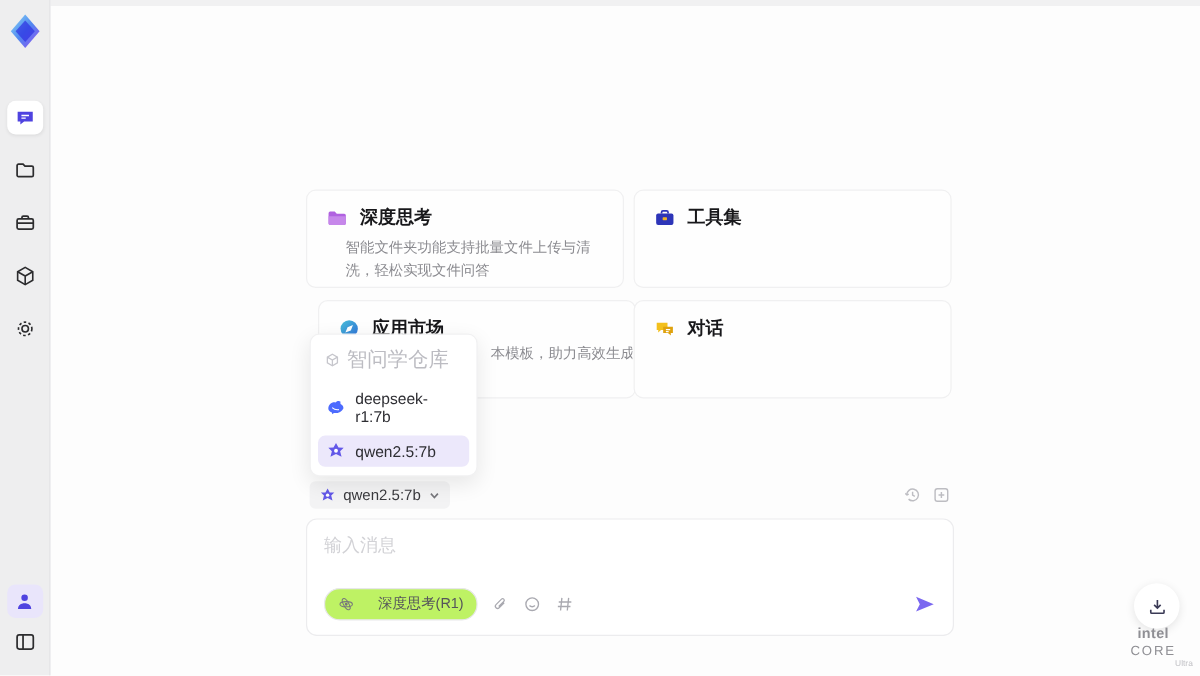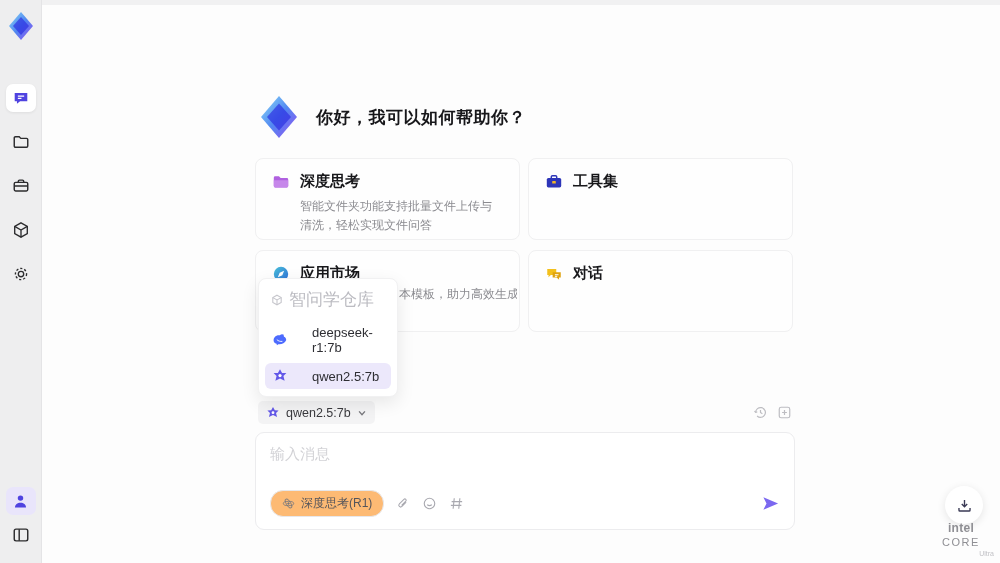--- a/index.html
+++ b/index.html
@@ -26,51 +26,51 @@
   
   .greeting { position:absolute; left:256px; top:93px; display:flex; align-items:center; gap:14px; }
   .greet-logo { width:46px; height:48px; }
   .greet-text { font-size:17px; font-weight:bold; color:#17171a; letter-spacing:.5px; }
 
   
   .card { position:absolute; width:265px; height:82px; background:#fefefe;
     border:1px solid #f0f0f1; border-radius:8px; padding:13px 16px 12px 16px; z-index:1; cursor:pointer; }
   .card-head { display:flex; align-items:center; gap:10px; }
   .card-title { font-size:15px; font-weight:bold; color:#18181b; }
-  .card-desc { margin-top:6px; margin-left:28px; font-size:12px; color:#8b8b90; line-height:1.55; }
+  .card-desc { margin-top:6px; margin-left:16px; font-size:12px; color:#8b8b90; line-height:1.55; }
   .card3-frag { position:absolute; left:143px; top:35px; font-size:12px; color:#8b8b90;
     white-space:nowrap; overflow:hidden; width:118px; }
 
   
   .dropdown { position:absolute; left:258px; top:278px; width:140px; background:#ffffff;
     border:1px solid #f1f1f2; border-radius:8px; box-shadow:0 6px 18px rgba(0,0,0,.09);
     padding:7px 6px; z-index:20; }
   .dd-header { display:flex; align-items:center; gap:6px; padding:2px 6px 6px 6px;
     font-size:17px; color:#bcbcc2; }
-  .dd-item { display:flex; align-items:center; gap:24px; padding:5px 7px; border-radius:6px;
+  .dd-item { display:flex; align-items:center; gap:8px; padding:5px 7px; border-radius:6px;
     font-size:13px; color:#2e2e33; margin-top:3px; cursor:pointer; }
   .dd-item.selected { background:#ece8fb; }
 
   
   .model-btn { position:absolute; left:258px; top:401px; height:23px; padding:0 8px;
     background:#f3f3f4; border-radius:5px; display:flex; align-items:center; gap:6px;
     font-size:12.5px; color:#3a3a3e; cursor:pointer; z-index:2; }
   .row-icons { position:absolute; right:208px; top:405px; display:flex; gap:9px; color:#bdbdc2; }
   .row-icons .ic { cursor:pointer; }
 
   
   .composer { position:absolute; left:255px; top:432px; width:540px; height:98px;
     background:#ffffff; border:1px solid #ececee; border-radius:9px; padding:12px 14px; }
   .composer textarea { width:100%; height:40px; border:none; outline:none; resize:none;
     font-family:"Liberation Sans","DejaVu Sans",sans-serif; font-size:15px; color:#333; background:transparent; }
   .composer textarea::placeholder { color:#d2d2d6; }
   .composer-toolbar { position:absolute; left:14px; bottom:12px; right:14px;
     display:flex; align-items:center; gap:12px; }
-  .deep-pill { display:flex; align-items:center; gap:6px; border:1px solid #e7e7ea;
-    border-radius:13px; padding:4px 11px; font-size:12px; color:#55555b; cursor:pointer; background:#fdba74; }
+  .deep-pill { display:flex; align-items:center; gap:20px; border:1px solid #e7e7ea;
+    border-radius:13px; padding:4px 11px; font-size:12px; color:#55555b; cursor:pointer; background:#bef264; }
   .tool-ic { color:#a9a9b0; cursor:pointer; display:flex; }
   .send-btn { margin-left:auto; cursor:pointer; display:flex; }
 
   
   .fab { position:absolute; left:945px; top:486px; width:38px; height:38px; border-radius:50%;
     background:#ffffff; box-shadow:0 2px 8px rgba(0,0,0,.10); display:flex; align-items:center;
     justify-content:center; cursor:pointer; z-index:5; color:#3a3a55; }
   .intel-badge { position:absolute; left:928px; top:521px; width:66px; text-align:center;
     color:#8f8f94; z-index:5; }
   .intel-line { font-size:12px; letter-spacing:.3px; }
@@ -155,29 +155,20 @@
         <svg width="18" height="18" viewBox="0 0 20 20" fill="none" stroke="currentColor" stroke-width="1.6">
           <rect x="2.5" y="3.5" width="15" height="13" rx="2"></rect>
             <path d="M8 3.5v13"></path>
         </svg>
       </span>
     </div>
   </div>
 
   <div class="top-strip"></div>
 
-  <div class="greeting">
-    <div class="greet-logo">
-      <svg viewBox="0 0 30 32" width="46" height="48">
-        <polygon points="15,2 27,16 15,30 3,16" fill="url(#lg1)" opacity=".9"></polygon>
-        <polygon points="15,7 23,16 15,25 7,16" fill="#2a2ae0" opacity=".65"></polygon>
-      </svg>
-    </div>
-    <div class="greet-text">你好，我可以如何帮助你？</div>
-  </div>
 
   <div class="card" style="left:255px; top:158px;">
     <div class="card-head">
       <span>
         <svg width="18" height="18" viewBox="0 0 20 20">
           <path d="M2 5.2a1.5 1.5 0 0 1 1.5-1.5h4.2l1.9 1.9h6.9A1.5 1.5 0 0 1 18 7.1v7.4a1.5 1.5 0 0 1-1.5 1.5h-13A1.5 1.5 0 0 1 2 14.5z" fill="#b061e0"></path>
           <path d="M2 8h16v6.5a1.5 1.5 0 0 1-1.5 1.5h-13A1.5 1.5 0 0 1 2 14.5z" fill="#c687ea"></path>
         </svg>
       </span>
       <span class="card-title">深度思考</span>
@@ -191,21 +182,21 @@
         <svg width="18" height="18" viewBox="0 0 20 20">
           <rect x="2" y="5.5" width="16" height="10.5" rx="1.8" fill="#2d35b8"></rect>
           <path d="M7 5.5V4.3A1.3 1.3 0 0 1 8.3 3h3.4A1.3 1.3 0 0 1 13 4.3v1.2" fill="none" stroke="#2d35b8" stroke-width="1.6"></path>
           <rect x="8" y="9" width="4" height="2.6" rx=".6" fill="#f0b429"></rect>
         </svg>
       </span>
       <span class="card-title">工具集</span>
     </div>
   </div>
 
-  <div class="card" style="left:255px; top:250px;">
+  <div class="card" style="left:265px; top:250px;">
     <div class="card-head">
       <span>
         <svg width="18" height="18" viewBox="0 0 20 20">
           <defs>
             <linearGradient id="lg2" x1="0" y1="0" x2="1" y2="1">
               <stop offset="0" stop-color="#49c0d8"></stop>
                 <stop offset="1" stop-color="#2f6fd8"></stop>
             </linearGradient>
           </defs>
           <circle cx="10" cy="10" r="8" fill="url(#lg2)"></circle>

